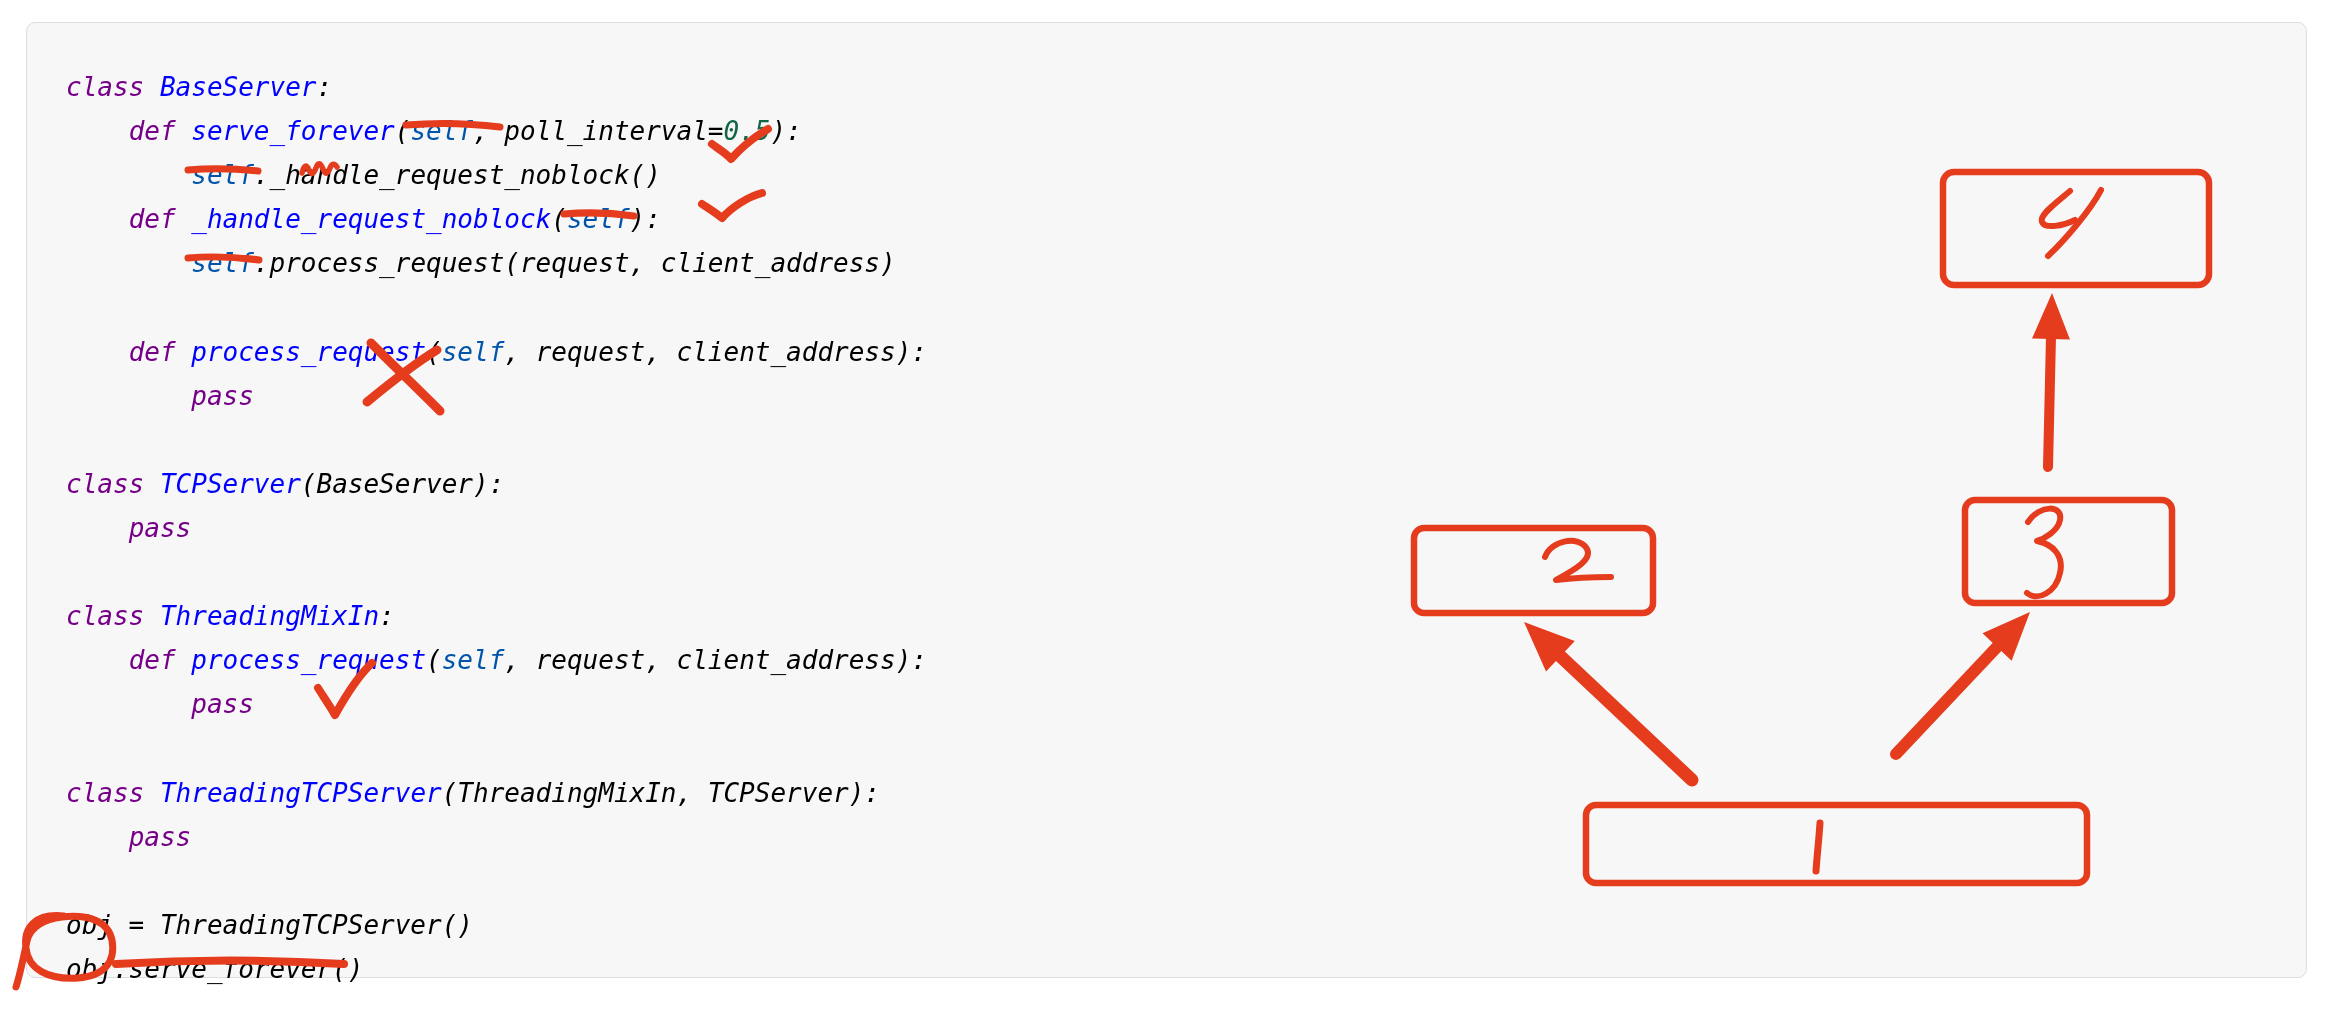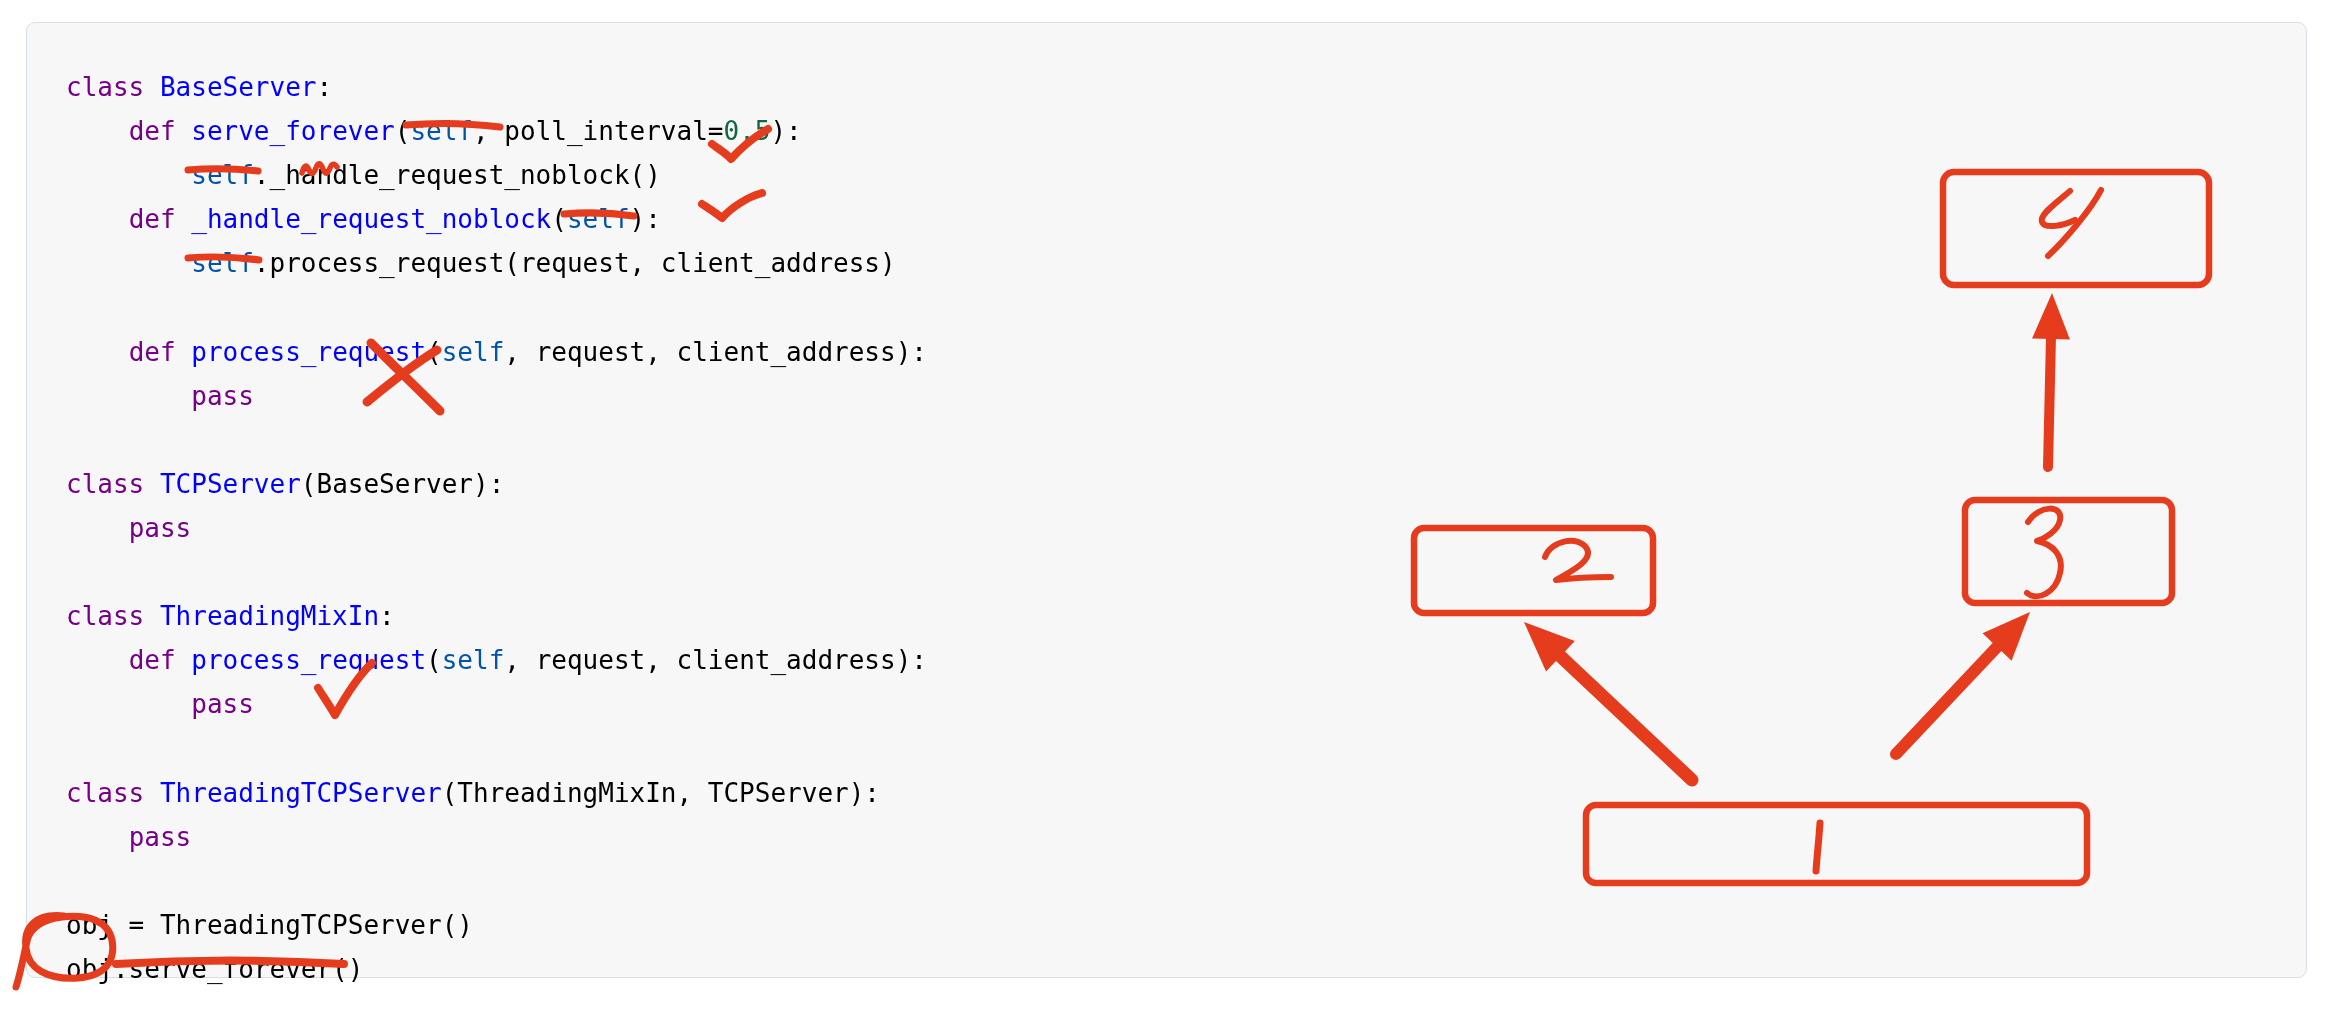--- a/index.html
+++ b/index.html
@@ -1,21 +1,21 @@
 <!DOCTYPE html>
 <html><head>
 <meta charset="utf-8">
 <style>
   html,body{margin:0;padding:0;background:#ffffff;}
   body{width:2350px;height:1018px;position:relative;overflow:hidden;
        font-family:"DejaVu Sans Mono","Liberation Mono",monospace;}
   .panel{position:absolute;border-radius:9px;background:var(--panel-bg);
          border:1.5px solid var(--panel-border);box-sizing:border-box;}
   .code{position:absolute;white-space:pre;font-size:26px;color:var(--c-text);
-        font-family:"DejaVu Sans Mono","Liberation Mono",monospace;}
+        font-family:"DejaVu Sans Mono","Liberation Mono",monospace;font-style:italic;}
   .cl{height:44.1px;line-height:44.1px;}
   .tok-k{color:var(--c-kw);}
   .tok-d{color:var(--c-def);}
   .tok-s{color:var(--c-self);margin-top:32px;}
   .tok-n{color:var(--c-num);}
   .tok-p{color:var(--c-text);}
   #marks{position:absolute;left:0;top:0;pointer-events:none;z-index:5;}
   #marks path,#marks rect,#marks line{stroke:var(--c-red);fill:none;
       stroke-linecap:round;stroke-linejoin:round;}
   #marks polygon{fill:var(--c-red);stroke:none;}

